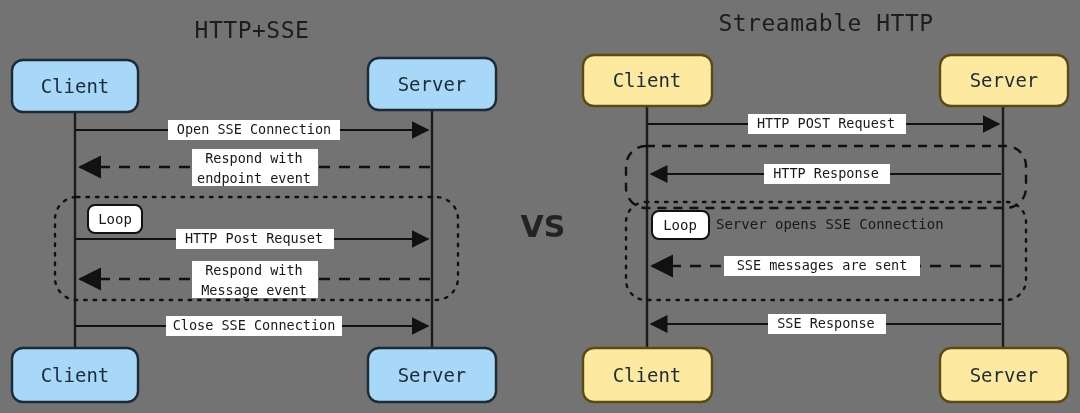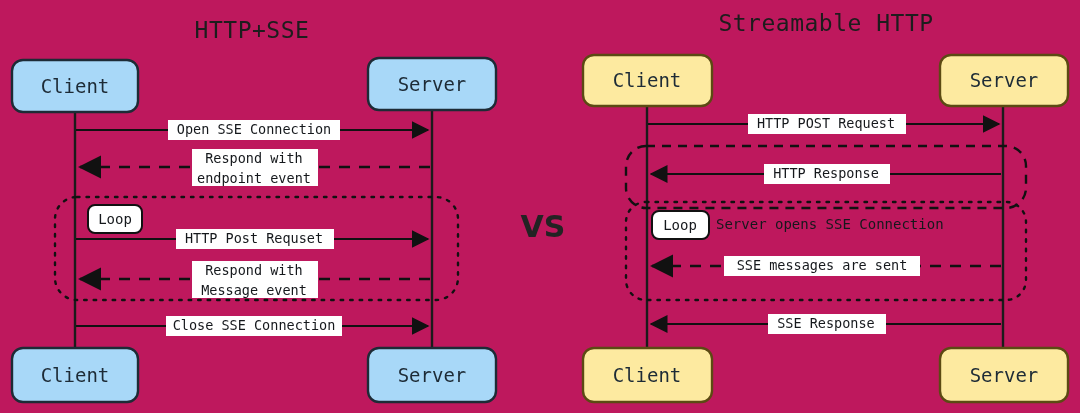--- a/index.html
+++ b/index.html
@@ -10,21 +10,21 @@
   body {
     width: 1080px;
     height: 413px;
     overflow: hidden;
     font-family: "DejaVu Sans Mono", "Liberation Mono", monospace;
   }
   #stage {
     position: relative;
     width: 1080px;
     height: 413px;
-    background: #be185d;
+    background: #737373;
   }
   svg.diagram {
     position: absolute;
     left: 0;
     top: 0;
     width: 1080px;
     height: 413px;
     display: block;
   }
   .title-text {

